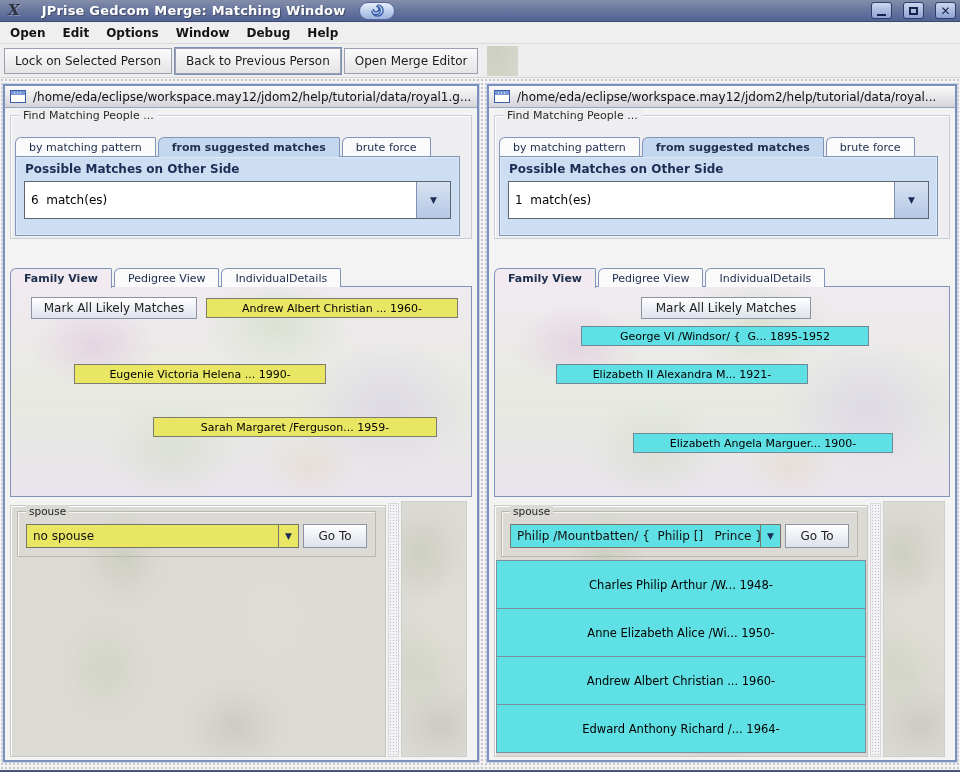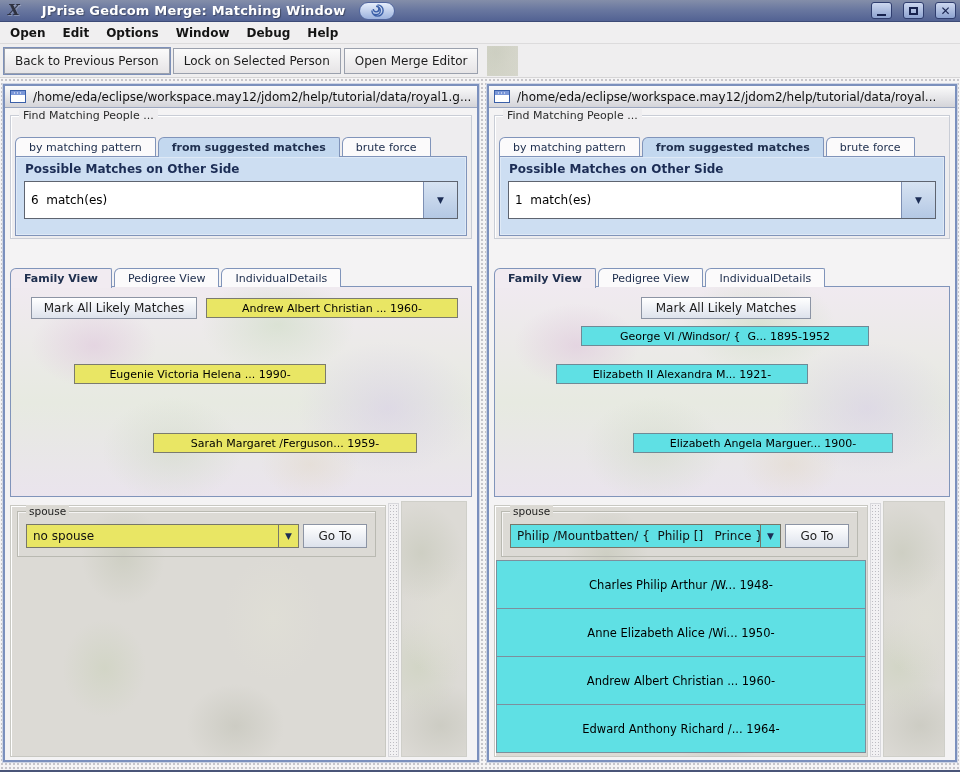--- a/index.html
+++ b/index.html
@@ -118,21 +118,21 @@
   .match-tabs { position:absolute; left:4px; top:21px; display:flex; align-items:flex-end; height:19px; }
   .tab {
     height:19px; padding:0 13px; display:flex; align-items:center;
     font-size:11px; color:#20304f; background:#fbfafb;
     border:1px solid #8094ba; border-bottom:none;
     border-radius:6px 2px 0 0; margin-right:2px; position:relative; z-index:1;
   }
   .tab.selected { z-index:3; margin-bottom:-1px; height:20px;font-weight:bold; }
   .match-tabs .tab.selected { background:var(--selected-tab-bg,#c3d8ef); }
   .match-panel {
-    position:absolute; left:4px; top:40px; right:4px; height:80px;
+    position:absolute; left:4px; top:40px; right:11px; height:80px;
     background:var(--match-panel-bg,#cddef2); border:1px solid #8094ba;
     box-shadow:inset 0 0 0 1px rgba(255,255,255,.35); z-index:2;
   }
   .match-title { position:absolute; left:9px; top:5px; font-weight:bold; font-size:12px; color:#1c2d55; }
   .combo { position:absolute; left:8px; right:8px; top:24px; height:38px; display:flex;
     border:1px solid #5e6470; background:#fff; }
   .combo-value { flex:1; display:flex; align-items:center; padding-left:6px; font-size:12px; color:#000; white-space:pre; overflow:hidden;}
   .combo-btn {
     width:34px; background:linear-gradient(180deg,#d7e3f2,#b4c8e4);
     border-left:1px solid #7e90b4; display:flex; align-items:center; justify-content:center;
@@ -226,22 +226,22 @@
 <div class="menubar">
   <span class="menu-item">Open</span>
   <span class="menu-item">Edit</span>
   <span class="menu-item">Options</span>
   <span class="menu-item">Window</span>
   <span class="menu-item">Debug</span>
   <span class="menu-item">Help</span>
 </div>
 
 <div class="toolbar">
+  <div class="tb-btn">Lock on Selected Person</div>
   <div class="tb-btn focused">Back to Previous Person</div>
-  <div class="tb-btn">Lock on Selected Person</div>
   <div class="tb-btn">Open Merge Editor</div>
   <div class="tb-img photo-gray"></div>
 </div>
 
 <div class="desktop dots">
 
   <div class="iframe left dots">
     <div class="if-titlebar">
       <span class="doc-icon"></span>
       <span class="if-path">/home/eda/eclipse/workspace.may12/jdom2/help/tutorial/data/royal1.g...</span>
@@ -267,21 +267,21 @@
       <div class="view-tabs">
         <div class="tab selected">Family View</div>
         <div class="tab">Pedigree View</div>
         <div class="tab">IndividualDetails</div>
       </div>
 
       <div class="view-content photo-pastel">
         <div class="metal-btn" style="left:20px;top:10px;width:166px;height:22px;">Mark All Likely Matches</div>
         <div class="person-box yellow" style="left:195px;top:11px;width:252px;">Andrew Albert Christian ... 1960-</div>
         <div class="person-box yellow" style="left:63px;top:77px;width:252px;">Eugenie Victoria Helena ... 1990-</div>
-        <div class="person-box yellow" style="left:142px;top:146px;width:264px;">Sarah Margaret /Ferguson... 1959-</div>
+        <div class="person-box yellow" style="left:142px;top:130px;width:284px;">Sarah Margaret /Ferguson... 1959-</div>
       </div>
 
       <div class="bottom-panel photo-gray">
         <div class="spouse-group">
           <span class="spouse-label">spouse</span>
           <div class="spouse-row">
             <span class="spouse-field yellow">no spouse</span>
             <span class="spouse-arrow yellow">▼</span>
             <div class="metal-btn goto-btn">Go To</div>
           </div>

